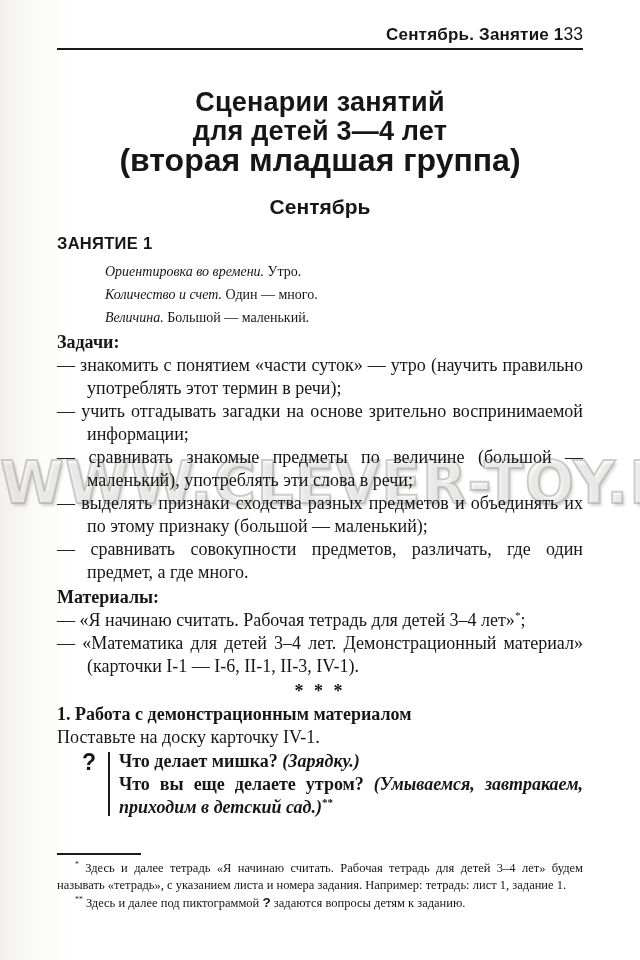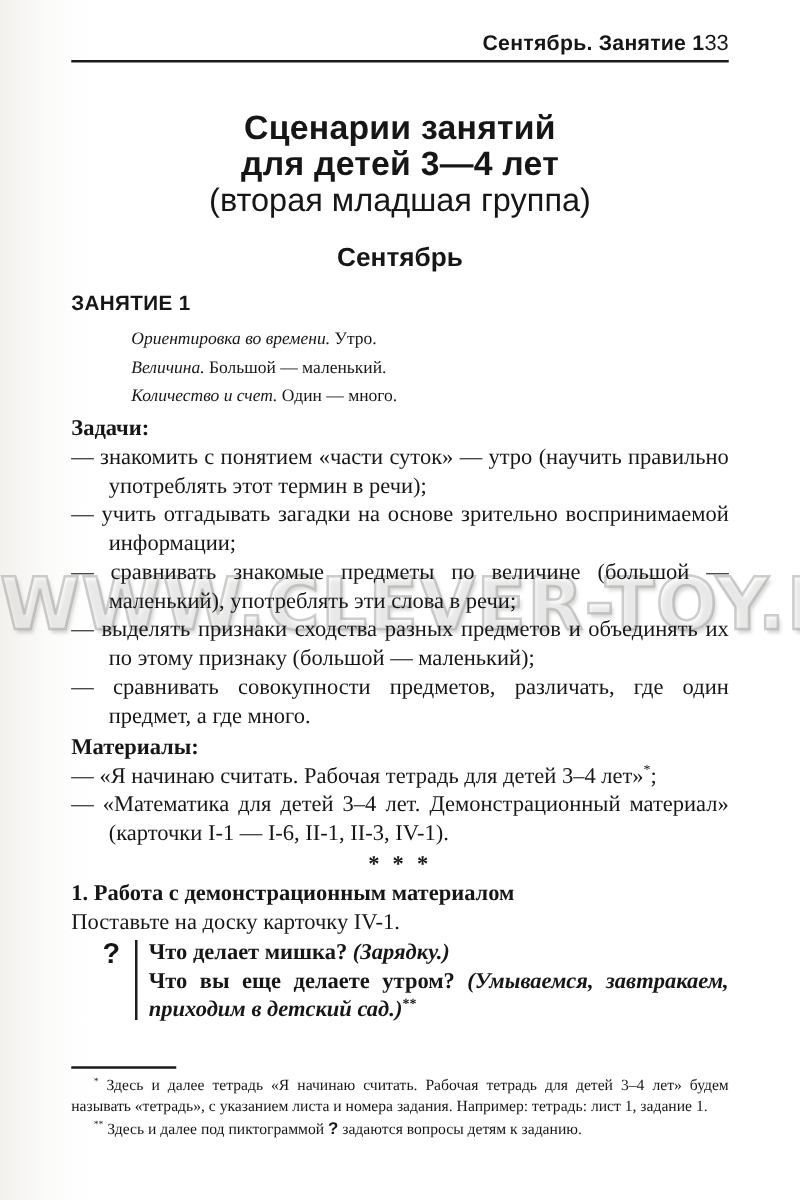--- a/index.html
+++ b/index.html
@@ -49,22 +49,22 @@
     text-align: center;
     font-family: "Liberation Sans", "DejaVu Sans", sans-serif;
   }
   .title-main {
     font-size: 27px;
     font-weight: 700;
     line-height: 29px;
     letter-spacing: 0.2px;
   }
   .title-sub {
-    font-size: 26px;
-    font-weight: 400;
+    font-size: 32px;
+    font-weight: 700;
     line-height: 29px;
   }
   .month-heading {
     margin-top: 21px;
     text-align: center;
     font-family: "Liberation Sans", "DejaVu Sans", sans-serif;
     font-weight: 700;
     font-size: 21px;
     line-height: 22px;
   }
@@ -214,22 +214,22 @@
       <div class="title-main">для детей 3—4 лет</div>
       <div class="title-sub">(вторая младшая группа)</div>
     </div>
 
     <div class="month-heading">Сентябрь</div>
 
     <div class="lesson-heading">ЗАНЯТИЕ 1</div>
 
     <div class="intro">
       <div class="intro-line"><span class="lbl">Ориентировка во времени.</span><span> Утро.</span></div>
+      <div class="intro-line"><span class="lbl">Количество и счет.</span><span> Один — много.</span></div>
       <div class="intro-line"><span class="lbl">Величина.</span><span> Большой — маленький.</span></div>
-      <div class="intro-line"><span class="lbl">Количество и счет.</span><span> Один — много.</span></div>
     </div>
 
     <div class="sec-head">Задачи:</div>
     <div class="hang">— знакомить с понятием «части суток» — утро (научить правильно употреблять этот термин в речи);</div>
     <div class="hang">— учить отгадывать загадки на основе зрительно воспринимаемой информации;</div>
     <div class="hang">— сравнивать знакомые предметы по величине (большой — маленький), употреблять эти слова в речи;</div>
     <div class="hang">— выделять признаки сходства разных предметов и объединять их по этому признаку (большой — маленький);</div>
     <div class="hang">— сравнивать совокупности предметов, различать, где один предмет, а где много.</div>
 
     <div class="sec-head">Материалы:</div>

